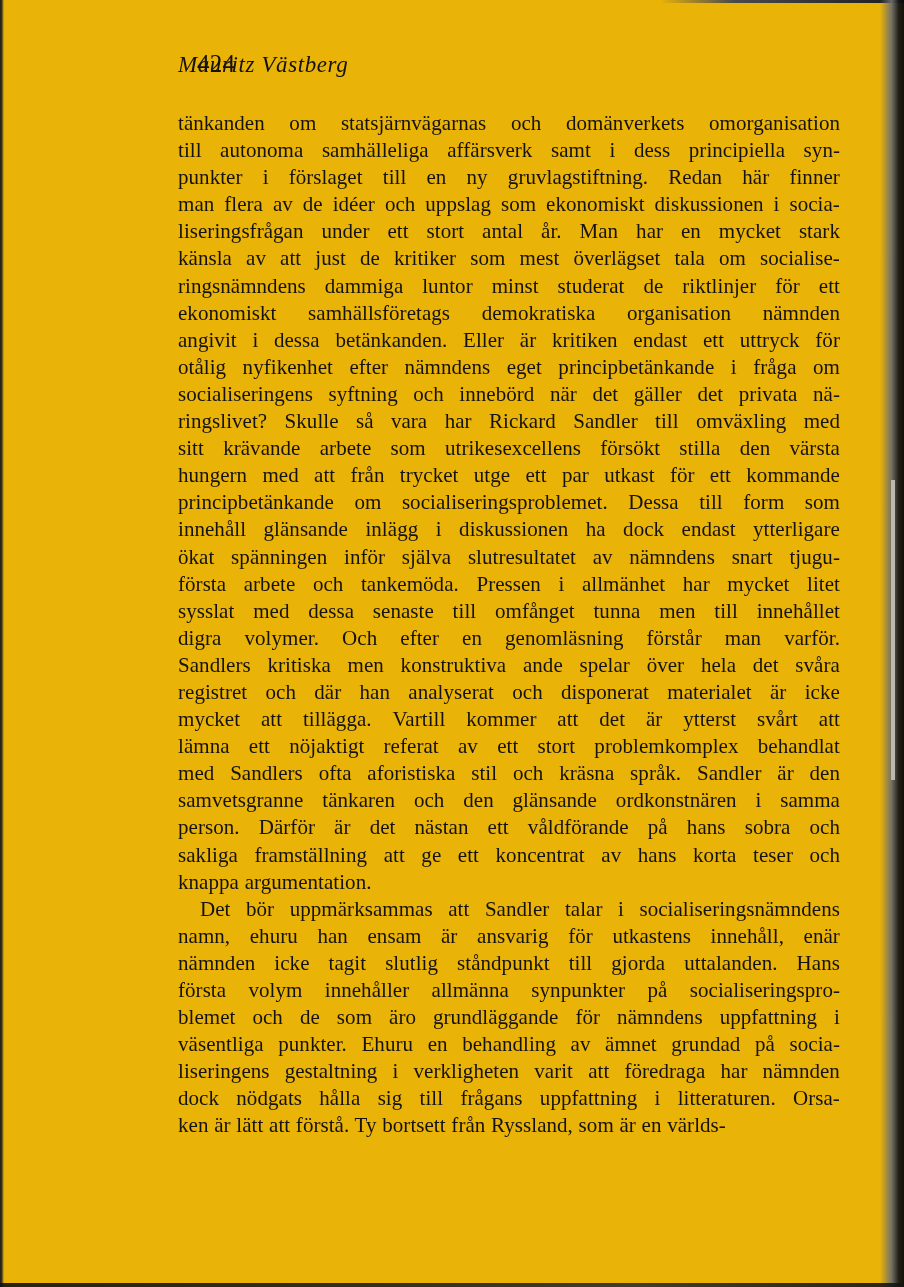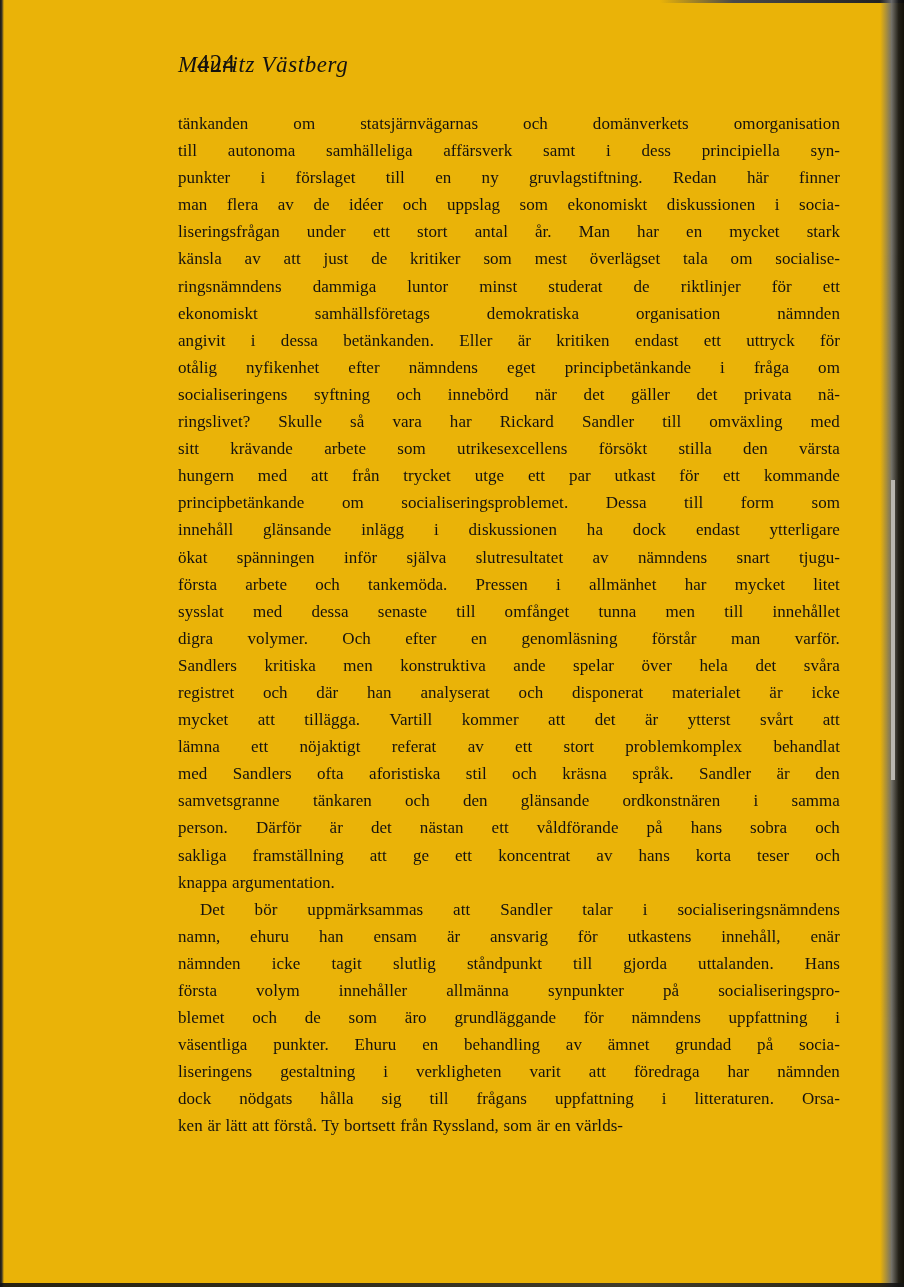--- a/index.html
+++ b/index.html
@@ -96,21 +96,21 @@
     line-height: 27.1px;
     letter-spacing: .05px;
     word-spacing: .4px;
     hyphens: manual;
   }
 
   
   .line {
     display: block;
     white-space: pre;
-    font-size: 17px;
+    font-size: 21px;
     line-height: 27.1px;
     align-items: flex-end;
   }
   .line.justify {
     display: flex;
     justify-content: space-between;
     white-space: normal;
   }
   .line.justify > span { white-space: pre; }
   .line.indent-first { padding-left: 22px; }

